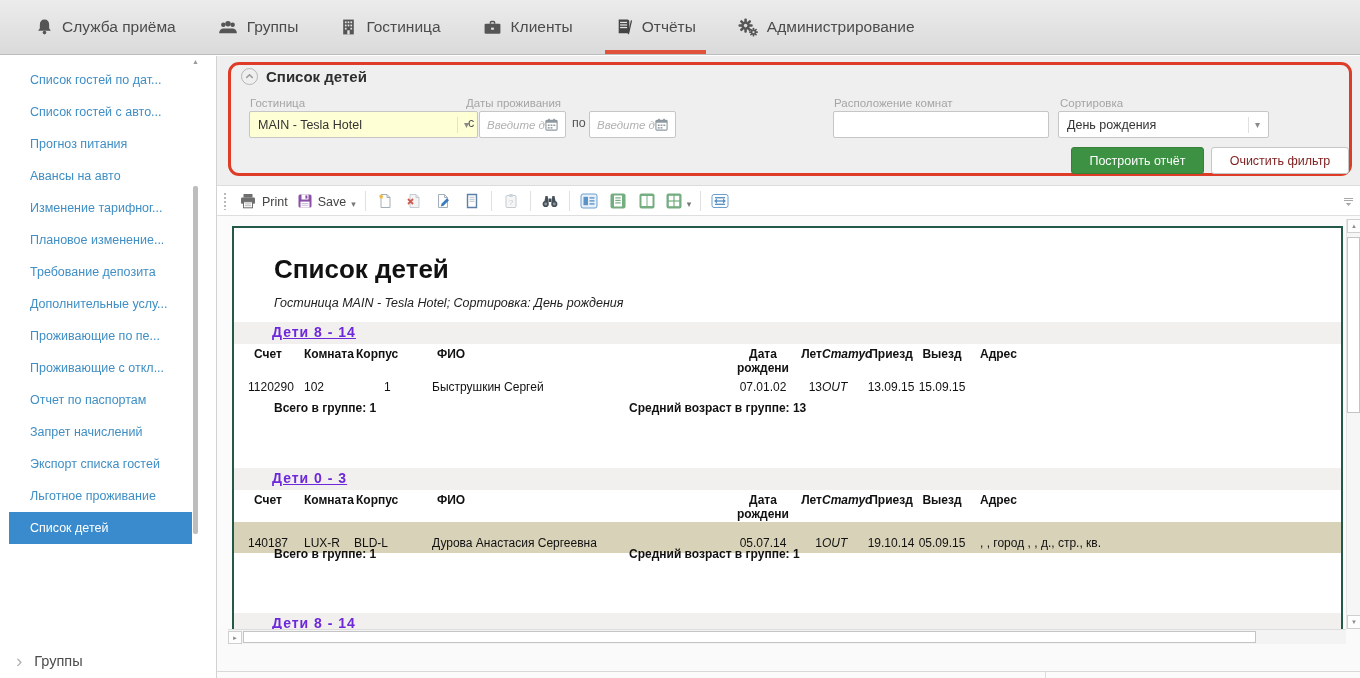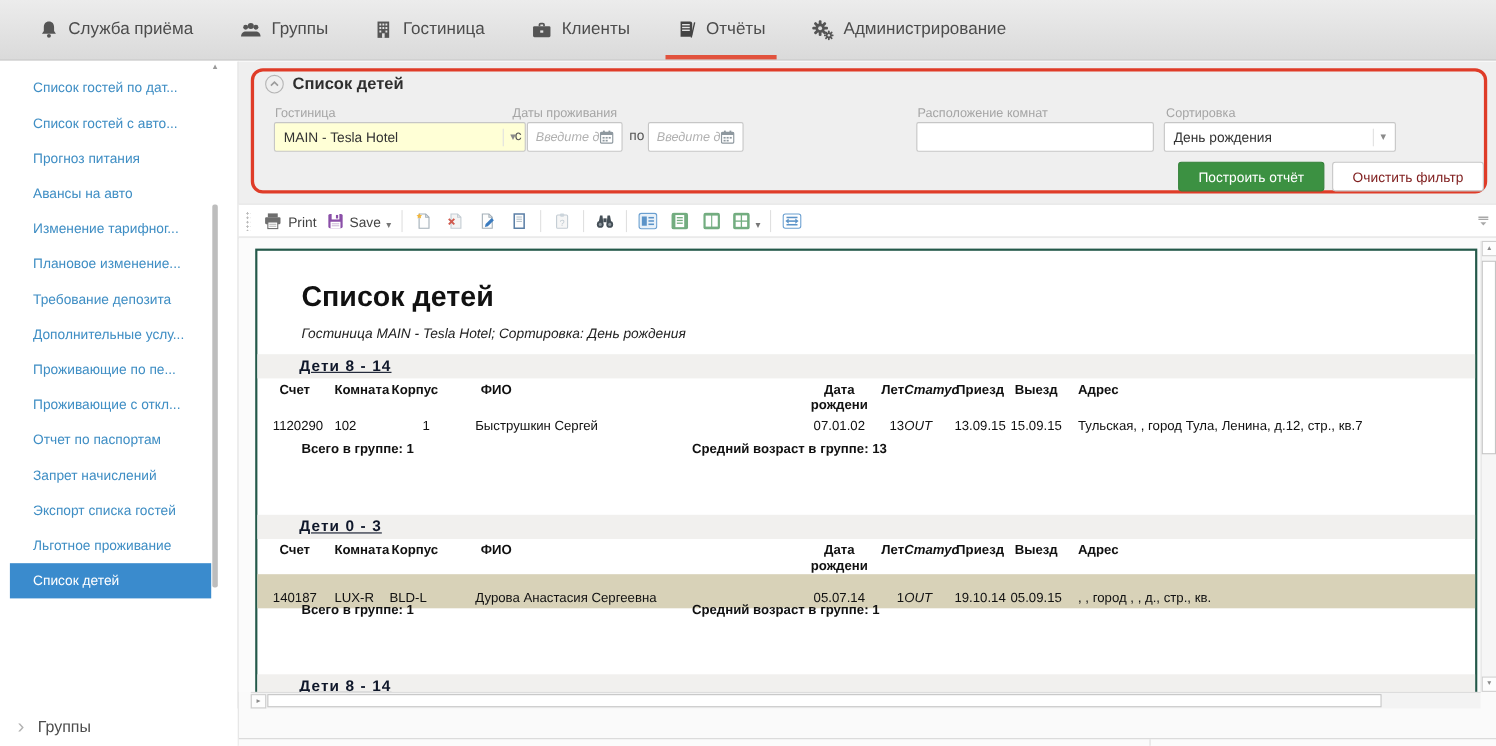--- a/index.html
+++ b/index.html
@@ -65,21 +65,21 @@
   .tb-ico { width:20px; height:20px; display:flex; align-items:center; justify-content:center; cursor:pointer; }
   .tb-caret { color:#777; font-size:9px; }
   .tb-collapse { position:absolute; right:5px; top:8px; cursor:pointer; }
 
   
   .viewport { position:absolute; left:0; top:161px; width:1143px; height:412px; background:#fbfbfb; overflow:hidden; }
   .page { position:absolute; left:15px; top:9px; width:1111px; height:480px; background:#fff; border:2px solid #24594a; }
   .r-title { position:absolute; left:40px; top:26px; font-size:26px; font-weight:bold; color:#111; }
   .r-sub { position:absolute; left:40px; top:68px; font-size:12.5px; font-style:italic; color:#222; }
   .band { position:absolute; left:0; width:1107px; height:22px; background:#f1f0ee; }
-  .band .sect-h { position:absolute; left:38px; top:2px; font-size:14px; font-weight:bold; color:#0f172a; text-decoration:underline; letter-spacing:1px; }
+  .band .sect-h { position:absolute; left:38px; top:2px; font-size:14px; font-weight:bold; color:#6d28d9; text-decoration:underline; letter-spacing:1px; }
   .thead-row,.t-row { position:absolute; left:0; width:1107px; display:flex; padding-left:14px; font-size:12px; color:#111; }
   .thead-row { font-weight:bold; }
   .c-acc{width:56px;} .c-room{width:50px;} .c-bld{width:78px;} .c-fio{width:300px;}
   .c-birth{width:62px;text-align:center;} .c-age{width:28px;text-align:right;} .c-status{width:44px;text-align:left;font-style:italic;}
   .c-arr{width:50px;text-align:center;} .c-dep{width:52px;text-align:center;} .c-addr{flex:1;padding-left:12px;}
   .thead-row .c-acc{padding-left:6px;} .thead-row .c-bld{padding-left:2px;} .thead-row .c-fio{padding-left:5px;}
   .t-row.hl { background:#d8d2b8; padding-top:14px; padding-bottom:3px; }
   .t-foot { position:absolute; font-size:12px; font-weight:bold; color:#111; }
 
   
@@ -448,21 +448,20 @@
         <div class="t-row" style="top:152px;">
           <span class="c-acc">1120290</span>
           <span class="c-room">102</span>
           <span class="c-bld" style="padding-left:30px;">1</span>
           <span class="c-fio">Быструшкин Сергей</span>
           <span class="c-birth">07.01.02</span>
           <span class="c-age">13</span>
           <span class="c-status">OUT</span>
           <span class="c-arr">13.09.15</span>
           <span class="c-dep">15.09.15</span>
-          <span class="c-addr">Тульская, , город Тула, Ленина, д.12, стр., кв.7</span>
         </div>
         <div class="t-foot" style="left:40px; top:173px;">Всего в группе: 1</div>
         <div class="t-foot" style="left:395px; top:173px;">Средний возраст в группе: 13</div>
 
         <div class="band" style="top:240px;">
           <span class="sect-h">Дети 0 - 3</span>
         </div>
         <div class="thead-row" style="top:265px;">
           <span class="c-acc">Счет</span>
           <span class="c-room">Комната</span>

